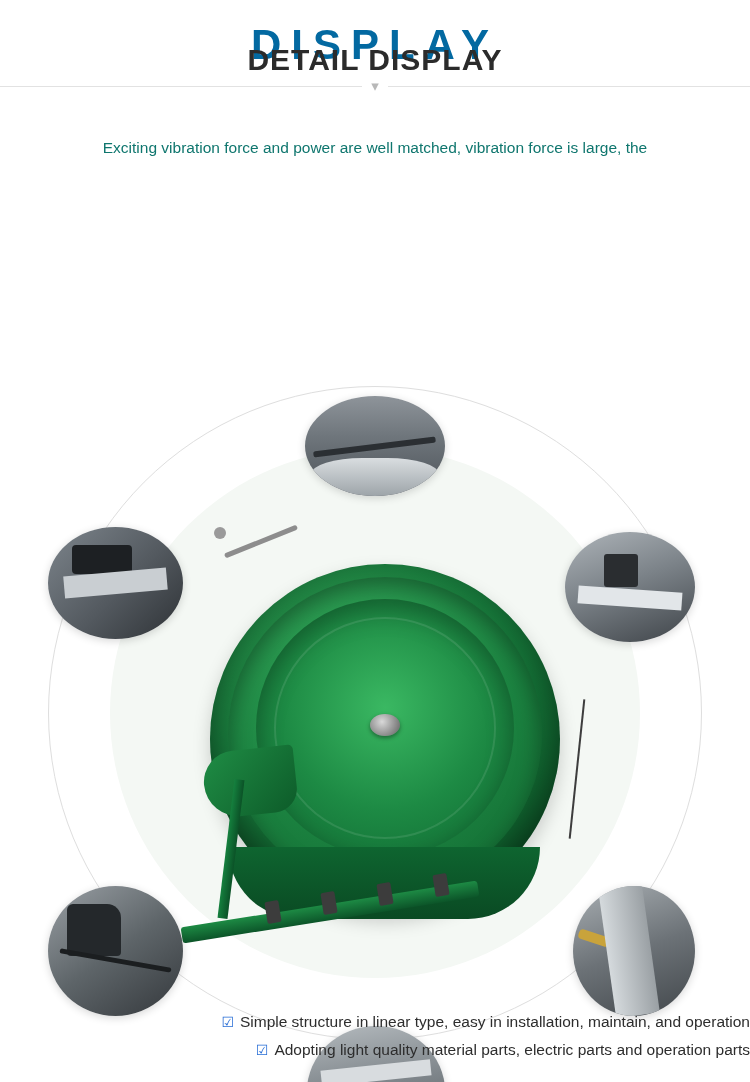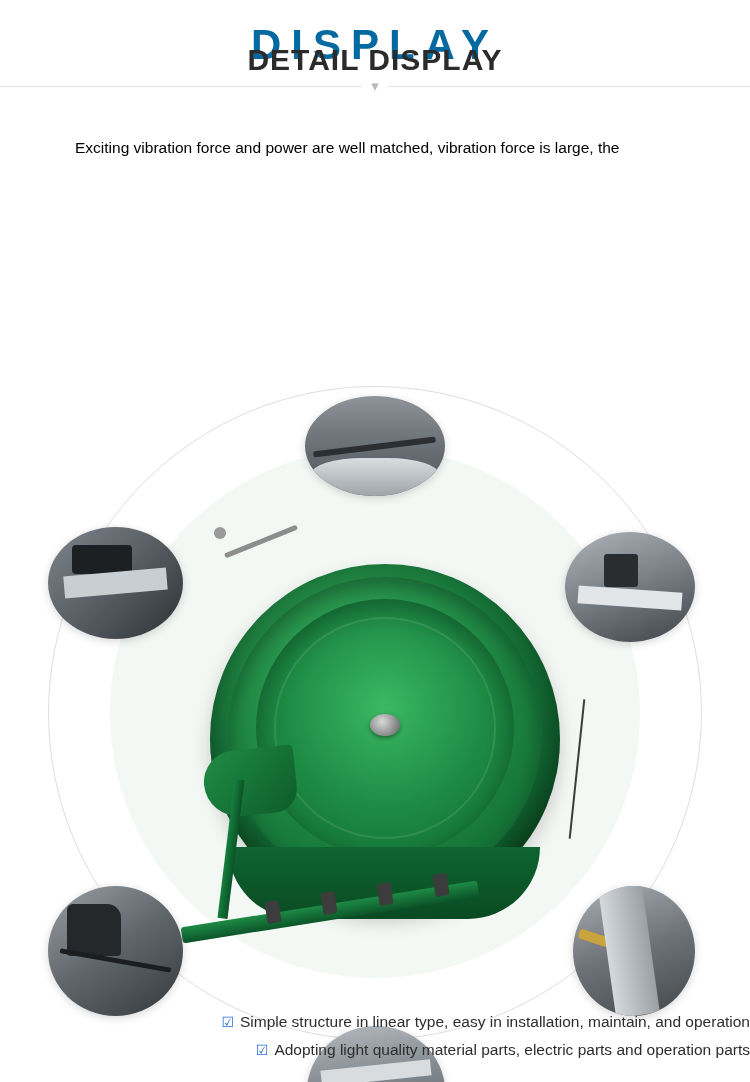--- a/index.html
+++ b/index.html
@@ -67,24 +67,24 @@
     text-align: center;
     line-height: 12px;
     font-size: 15px;
     color: #b8b8b8;
   }
 
   
   .intro {
     margin: 44px auto 0 auto;
     width: 600px;
-    text-align: left;
+    text-align: center;
     font-size: 15.5px;
     line-height: 28px;
-    color: #000000;
+    color: #0f766e;
   }
 
   
   .stage {
     position: relative;
     width: 750px;
     height: 760px;
     margin-top: 12px;
   }
   .ring-outer {

